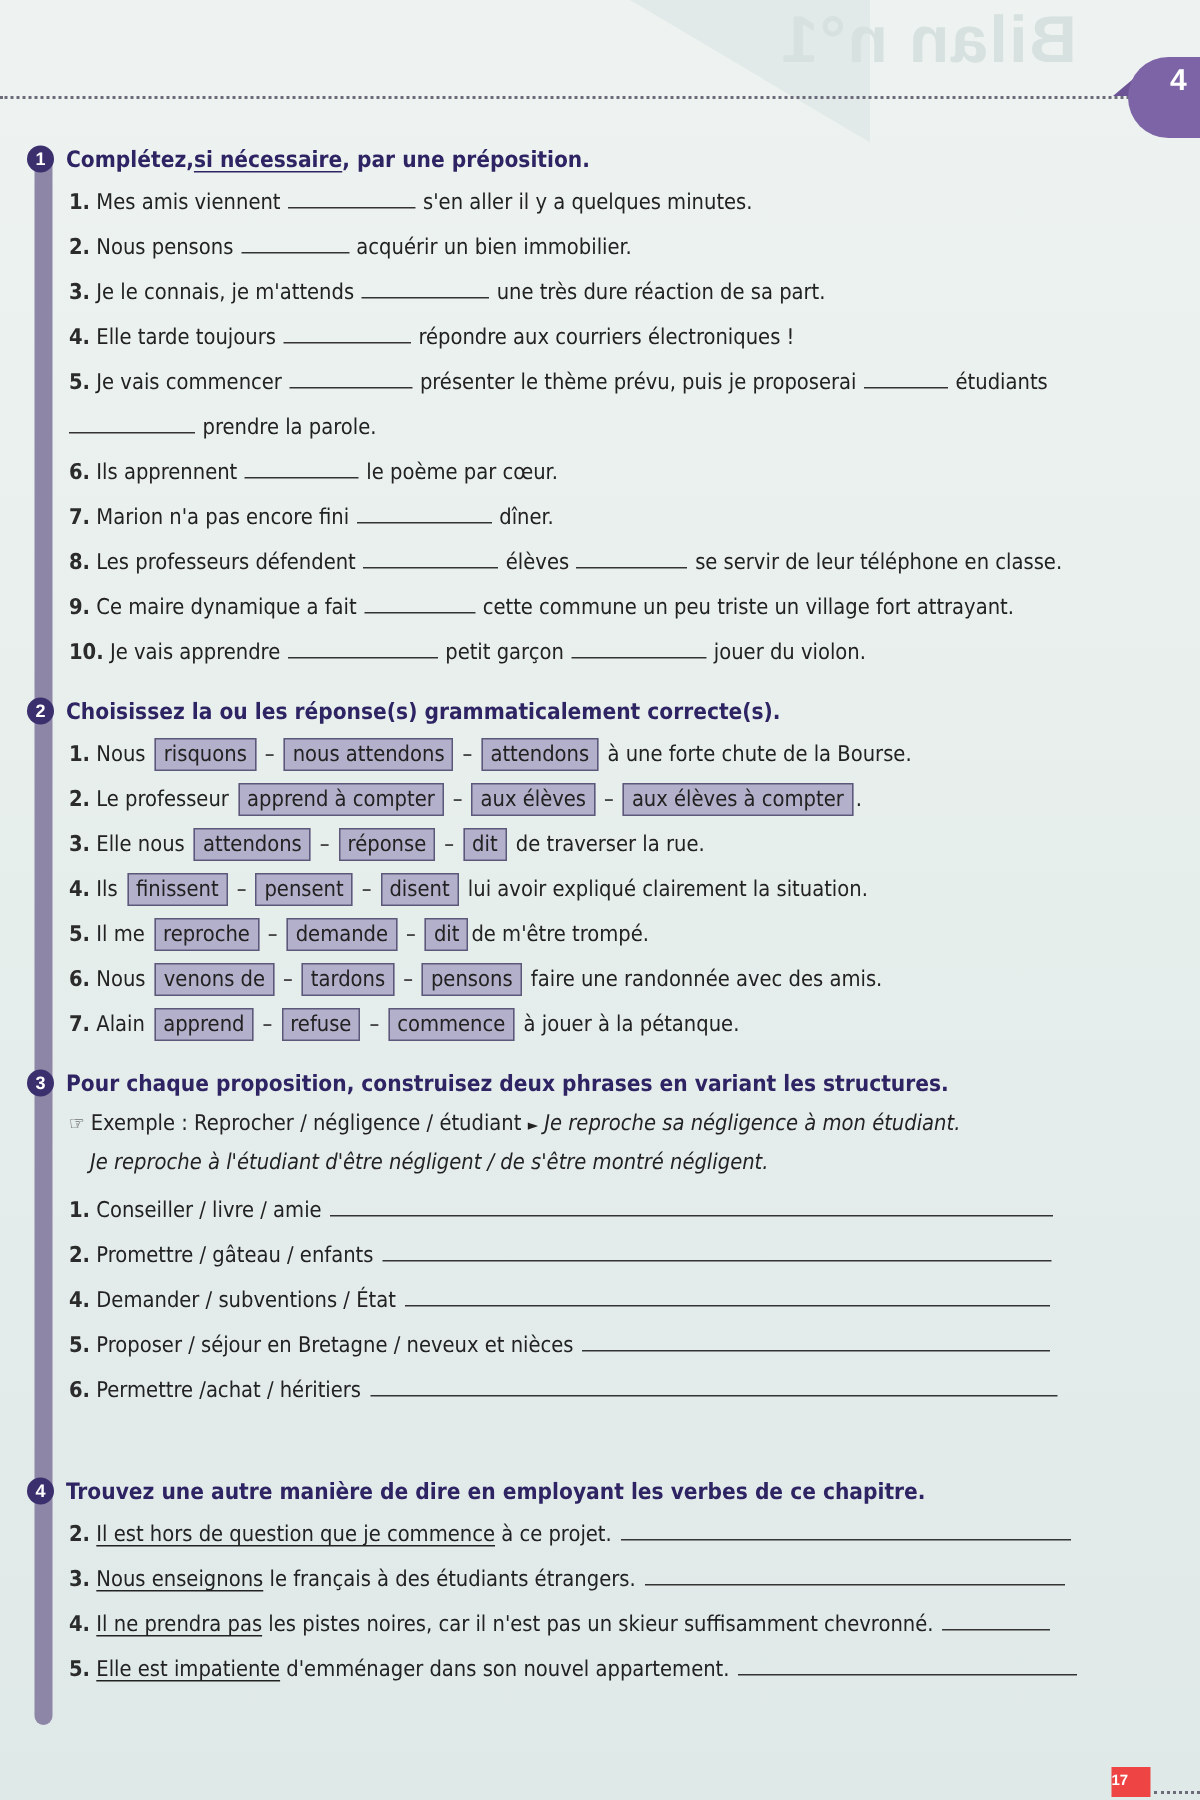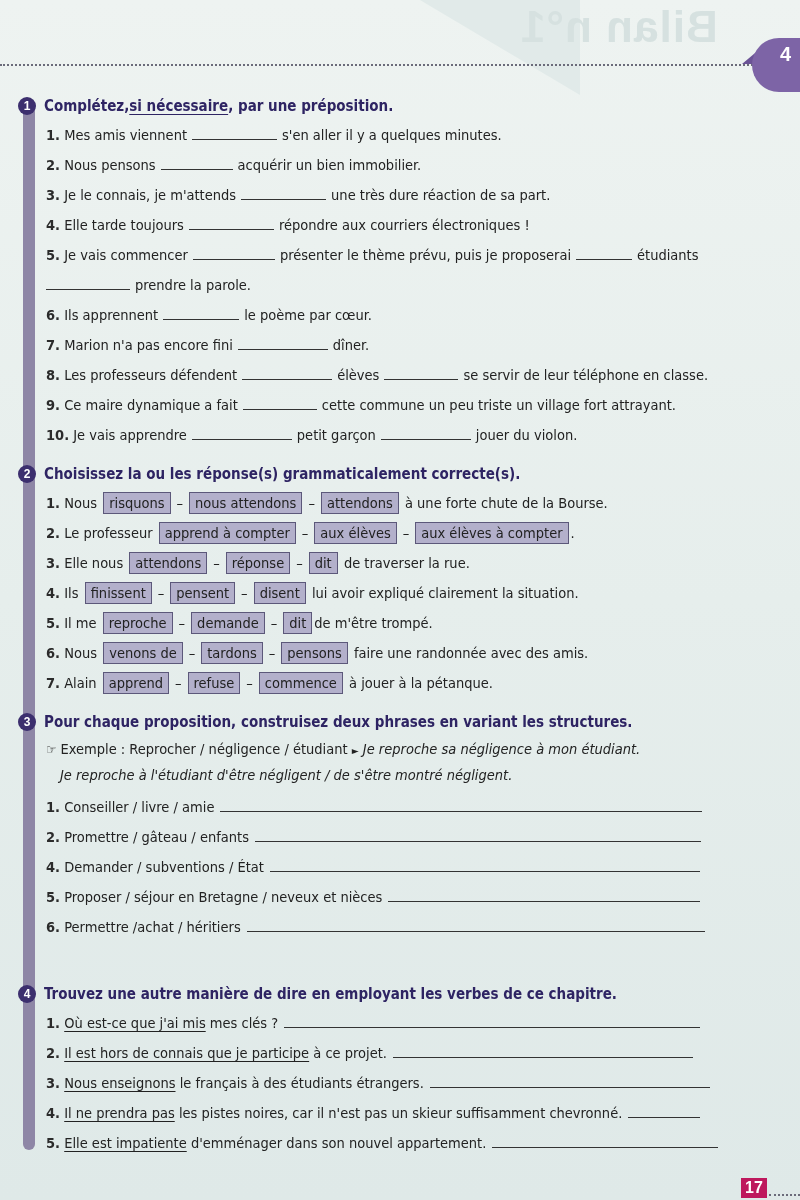--- a/index.html
+++ b/index.html
@@ -65,22 +65,22 @@
     padding:0 5px; line-height:20px; margin:0 2px;
   }
   .dash { margin:0 4px; }
   .ital { font-style:italic; }
   .hand { font-size:13px; color:#333; margin-right:4px; }
   .fill {
     display:inline-block; border-bottom:1px solid #333; height:14px; margin-left:6px;
   }
   .pagenum {
     position:absolute; left:741px; top:1178px; width:26px; height:20px;
-    background:#be185d; color:#fff; font-weight:bold; font-size:16px;
-    text-align:center; line-height:20px; font-family:"Liberation Sans", sans-serif;
+    background:#ef4444; color:#fff; font-weight:bold; font-size:10px;
+    line-height:20px; font-family:"Liberation Sans", sans-serif;
   }
   .dots-bottom {
     position:absolute; left:769px; top:1194px; width:31px; border-top:2px dotted #6b6b7a;
   }
 </style>
 </head>
 <body>
 
 <div class="watermark-tri"></div>
 <div class="watermark">Bilan n°1</div>
@@ -145,22 +145,21 @@
       <div class="line"><span class="n">6.</span> <span>Permettre /achat / héritiers</span><span class="fill" style="width:458px"></span></div>
     </div>
   </div>
 
   <div class="ex" style="height:200px;">
     <div class="ex-title">
       <span class="ex-num">4</span>
       <span>Trouvez une autre manière de dire en employant les verbes de ce chapitre.</span>
     </div>
     <div class="items">
-      <div class="line"><span class="n">1.</span> <span class="u">Où est-ce que j'ai mis</span><span> mes clés ?</span><span class="fill" style="width:416px"></span></div>
-      <div class="line"><span class="n">2.</span> <span class="u">Il est hors de connais que je participe</span><span> à ce projet.</span><span class="fill" style="width:300px"></span></div>
+      <div class="line"><span class="n">2.</span> <span class="u">Il est hors de question que je commence</span><span> à ce projet.</span><span class="fill" style="width:300px"></span></div>
       <div class="line"><span class="n">3.</span> <span class="u">Nous enseignons</span><span> le français à des étudiants étrangers.</span><span class="fill" style="width:280px"></span></div>
       <div class="line"><span class="n">4.</span> <span class="u">Il ne prendra pas</span><span> les pistes noires, car il n'est pas un skieur suffisamment chevronné.</span><span class="fill" style="width:72px"></span></div>
       <div class="line"><span class="n">5.</span> <span class="u">Elle est impatiente</span><span> d'emménager dans son nouvel appartement.</span><span class="fill" style="width:226px"></span></div>
     </div>
   </div>
 
 </div>
 
 <div class="pagenum">17</div>
 <div class="dots-bottom"></div>

